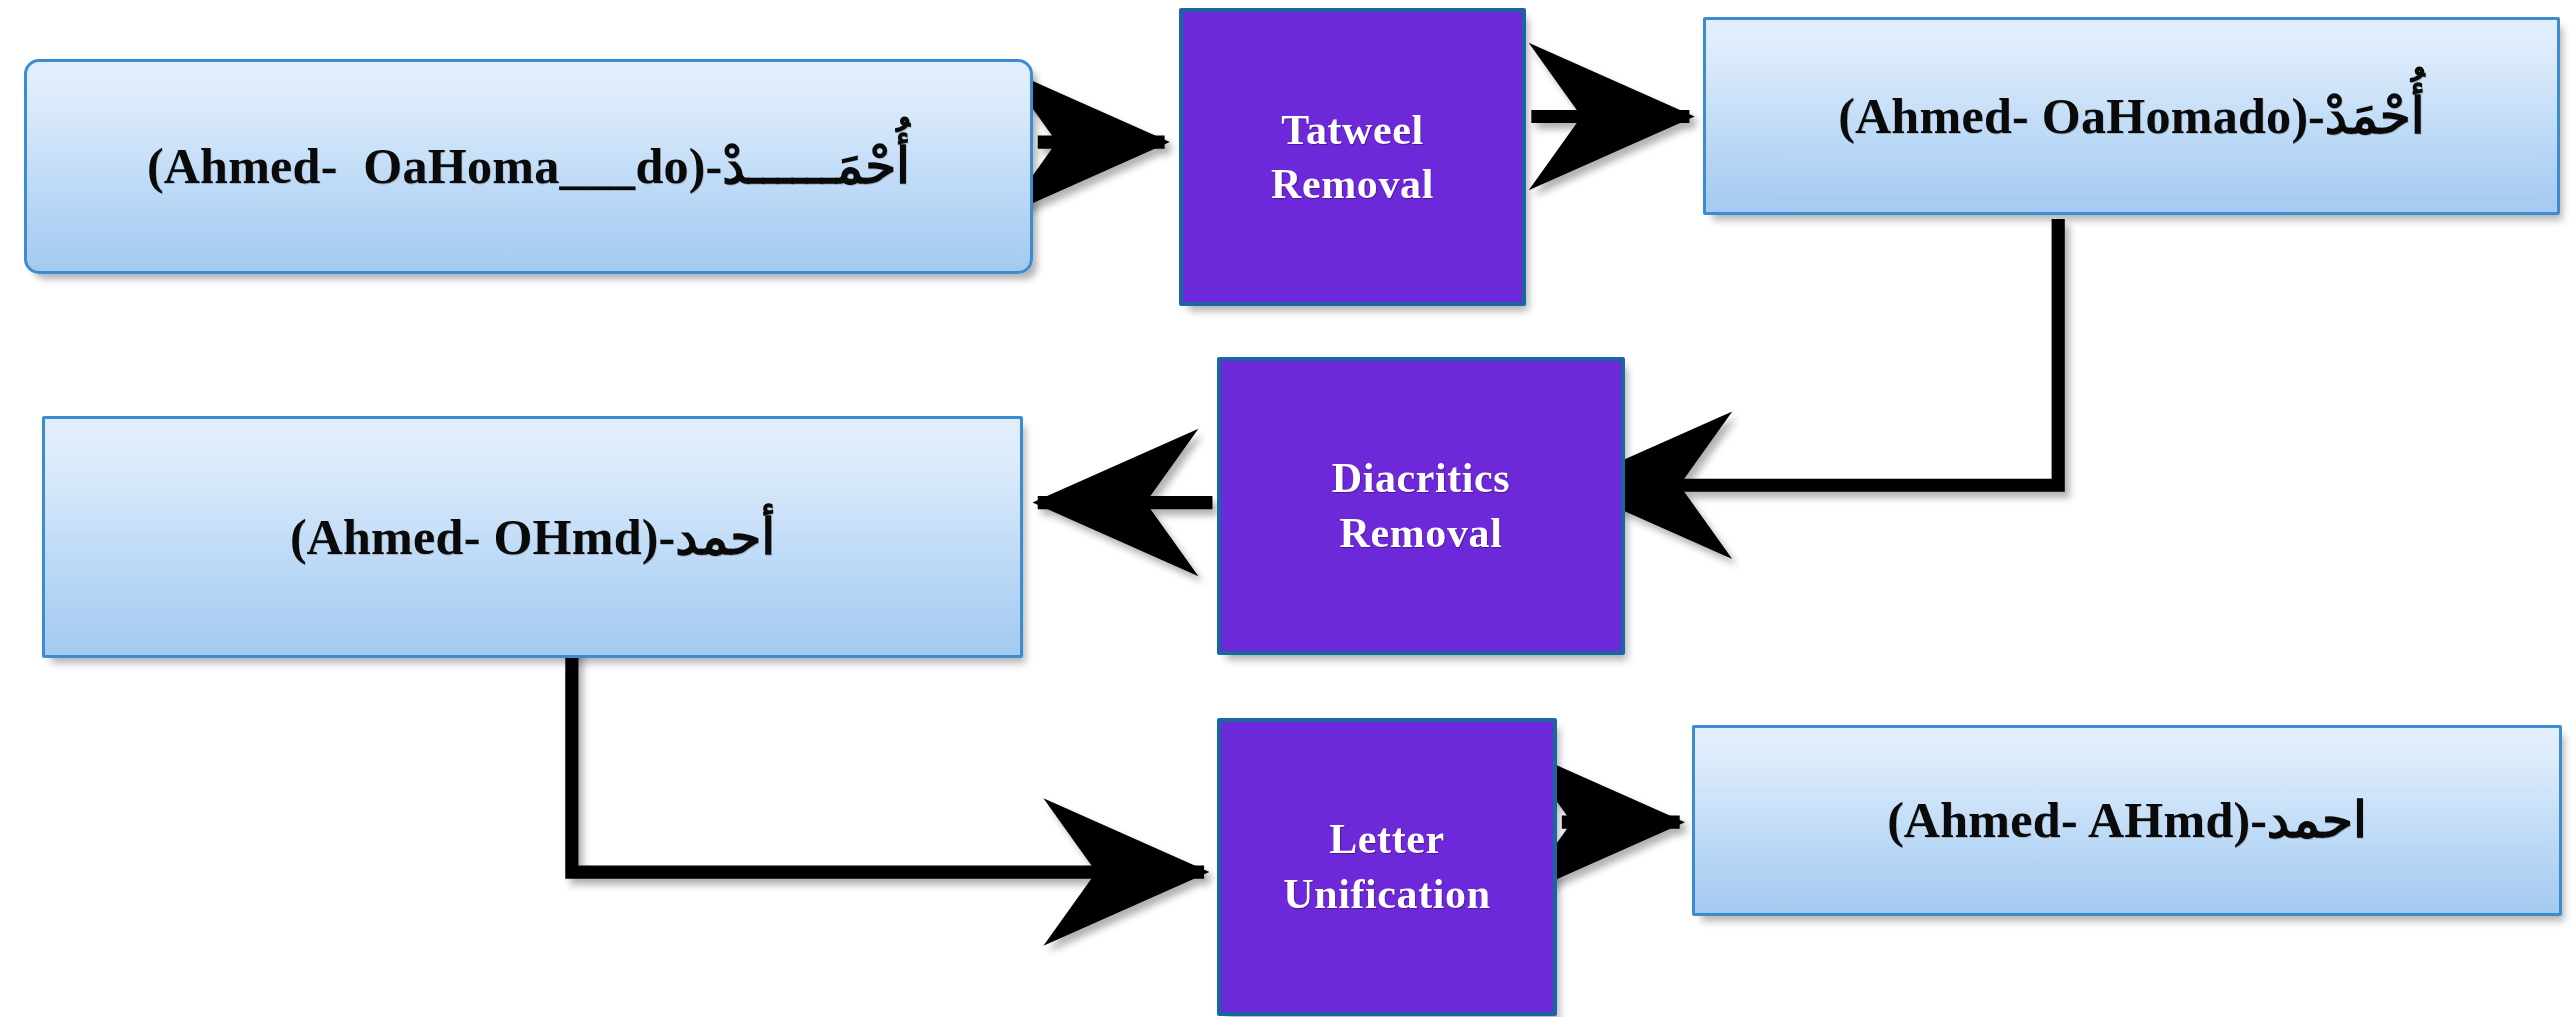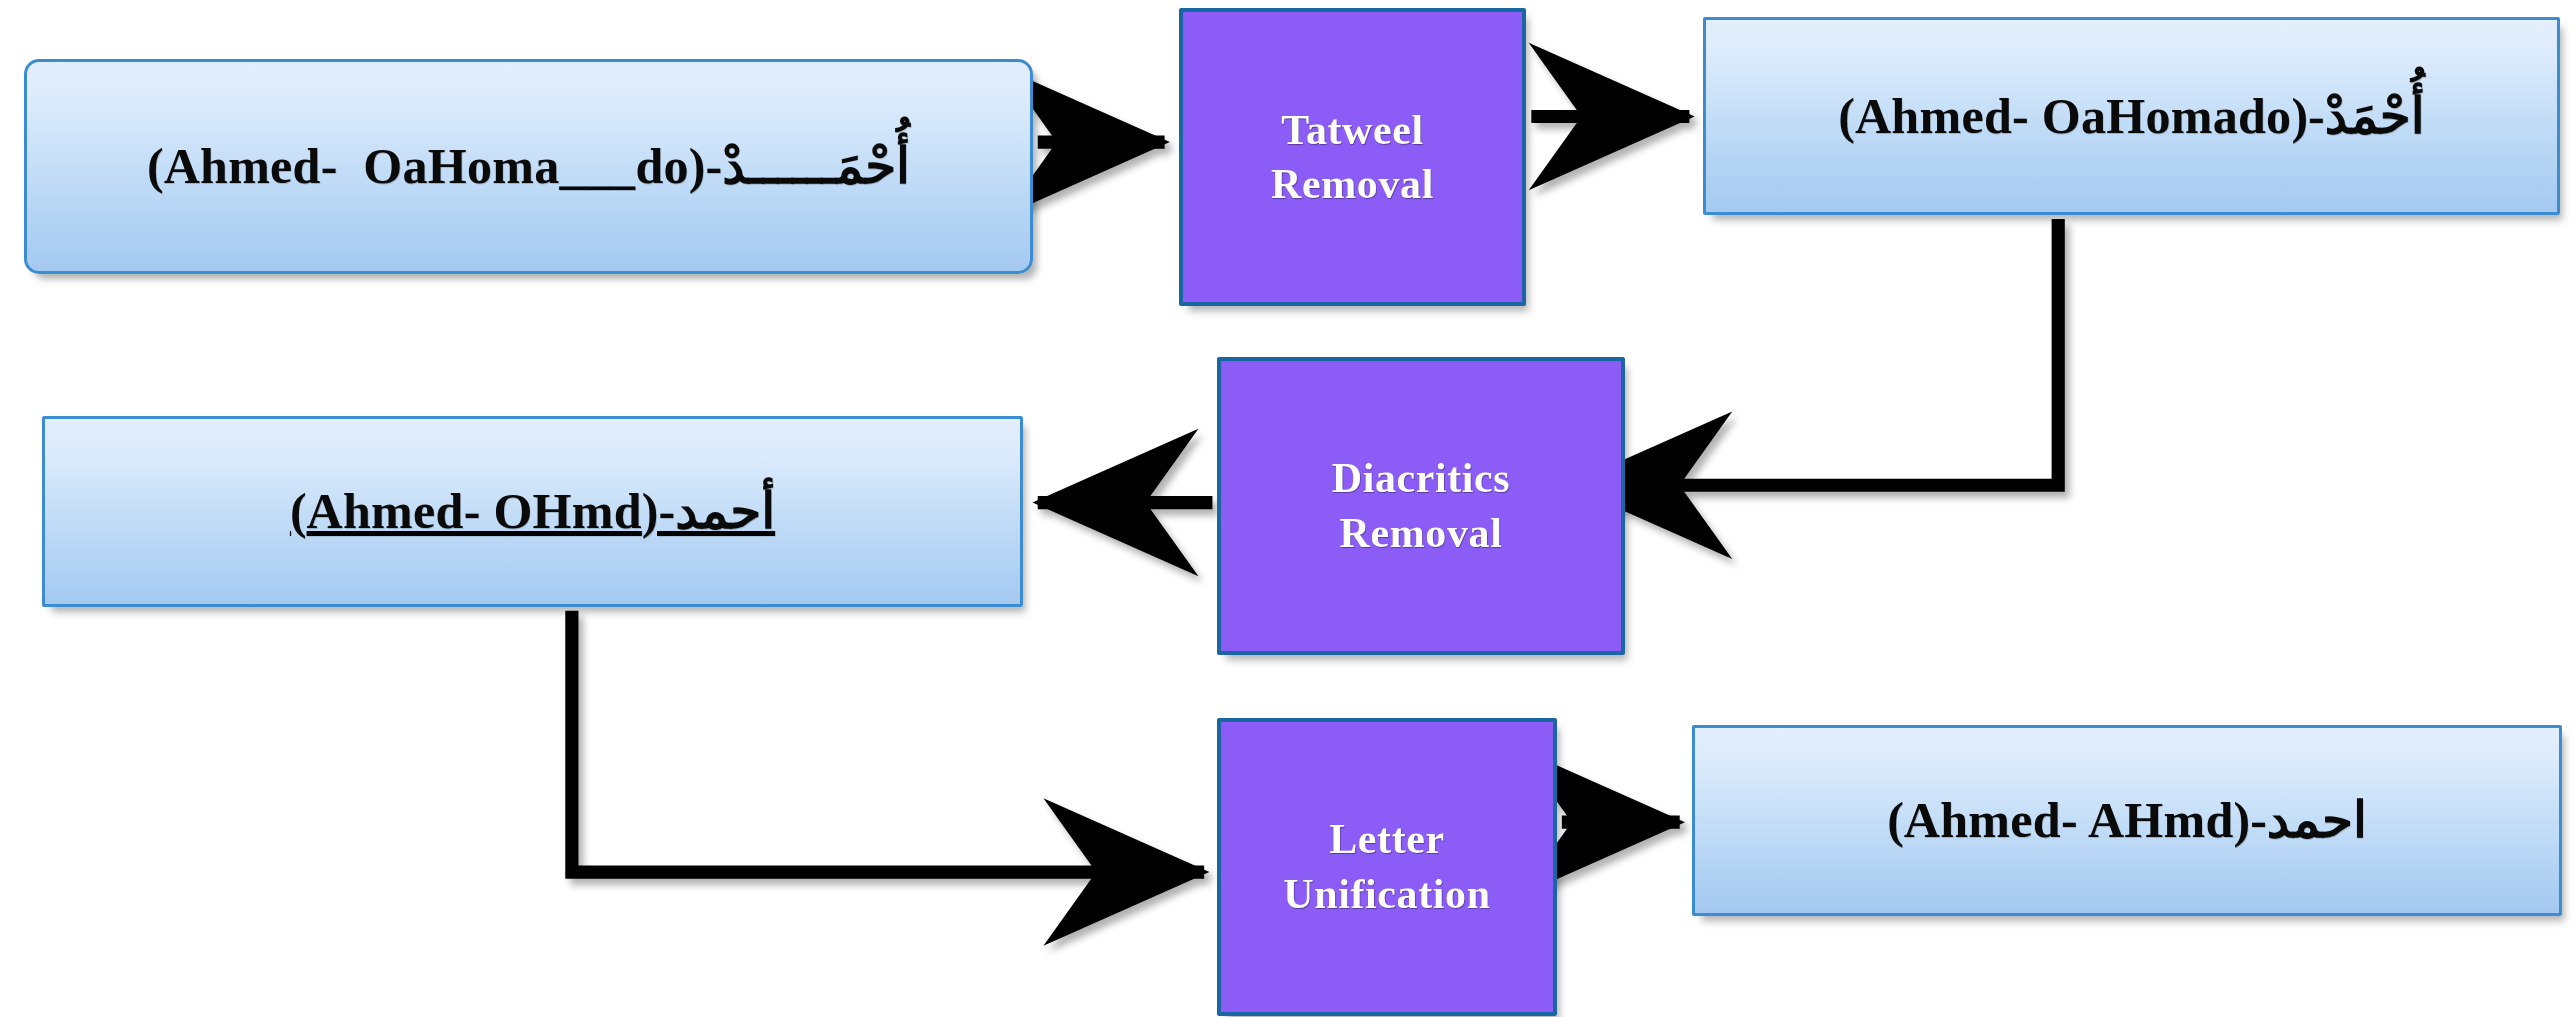--- a/index.html
+++ b/index.html
@@ -46,21 +46,21 @@
   
   .node.data {
     background: linear-gradient(to bottom, #e3eefc 0%, #dcebfb 18%, #bcd9f6 62%, #a4c9f0 100%);
     border: 3.5px solid #3b8cd0;
     border-radius: 2.1px;
     box-shadow: 6.2px 7.6px 7.6px -2.8px rgba(0,0,0,0.30);
   }
 
   
   .node.process {
-    background: #8b5cf6;
+    background: #6d28d9;
     border: 4.2px solid #1966a3;
     border-radius: 2.1px;
     box-shadow: 6.2px 7.6px 7.6px -2.8px rgba(0,0,0,0.30);
   }
 
   .node-text {
     display: block;
     line-height: 1.05;
     white-space: pre;
   }
@@ -82,21 +82,21 @@
     letter-spacing: 0.6px;
     line-height: 1.3;
     text-shadow: 0.7px 0.7px 0.7px rgba(0,0,0,0.35);
   }
 
   
   #node-src        { left:  24px; top:  59px; width: 1009px; height: 215px; border-radius: 15px; }
   #node-tatweel    { left: 1179px; top:  8.3px; width:  347px; height: 298px; }
   #node-after-tatweel { left: 1703px; top:  17.3px; width: 857px; height: 198px; }
 
-  #node-after-diac { left:  42px; top:  416px; width: 981px; height: 191px; text-decoration: underline; }
+  #node-after-diac { left:  42px; top:  416px; width: 981px; height: 242px; }
   #node-diacritics { left: 1217px; top:  357px; width:  408px; height: 298px; }
 
   #node-letteruni  { left: 1217px; top: 718px; width:  340px; height: 298px; }
   #node-after-uni  { left: 1692px; top: 725px; width: 870px; height: 191px; }
 </style>
 </head>
 <body>
 
 <div id="diagram">
 

